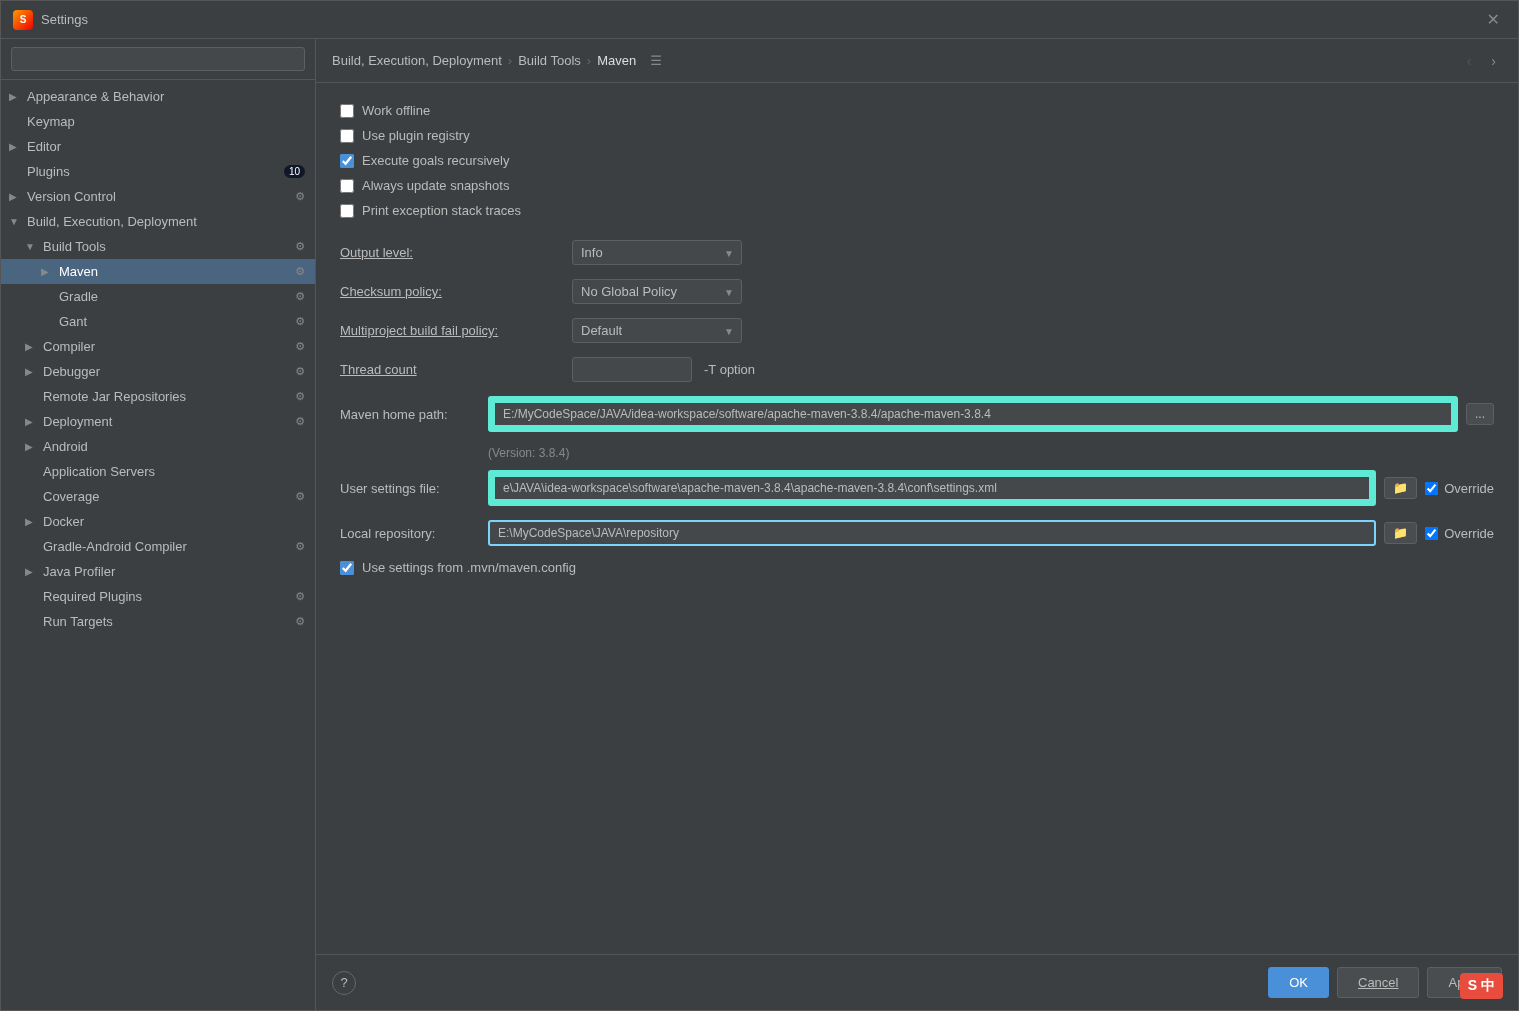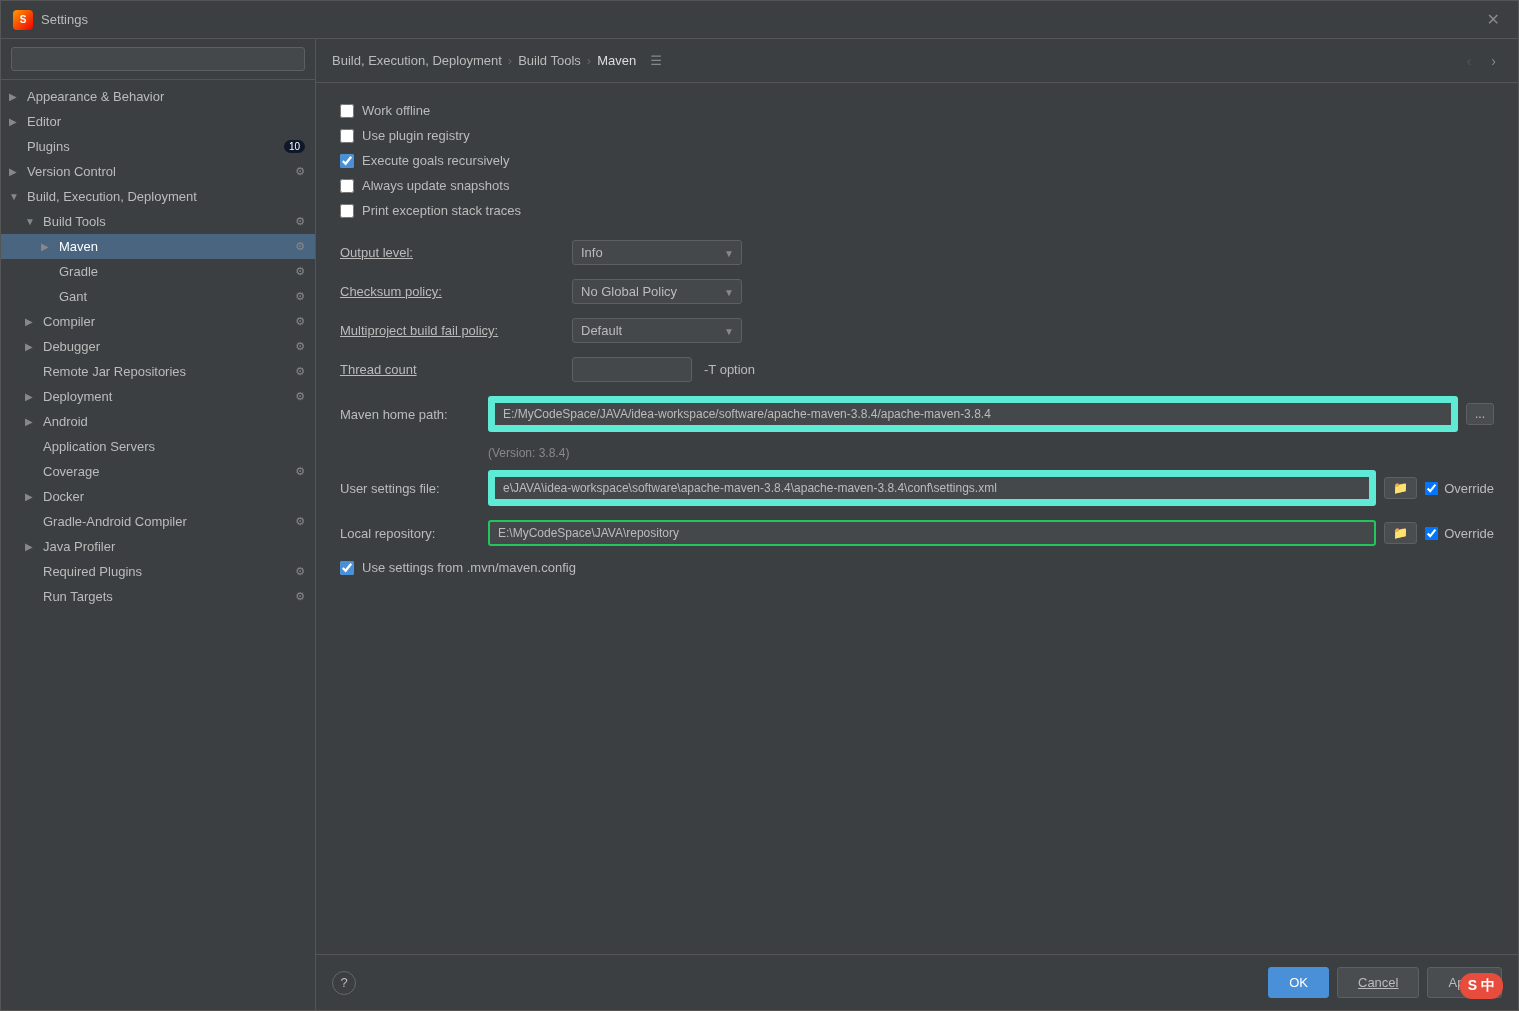--- a/index.html
+++ b/index.html
@@ -295,21 +295,21 @@
       background: #45484a;
       border: 7px solid #5eead4;
       color: #bbb;
       padding: 4px 8px;
       font-size: 12px;
       border-radius: 3px;
       outline: none;
     }
 
     .path-input.highlighted {
-      border: 2px solid #22c55e;
+      border: 2px solid #7dd3fc;
     }
 
     .browse-btn {
       background: #4a4d4f;
       border: 1px solid #5e6060;
       color: #bbb;
       padding: 3px 8px;
       font-size: 12px;
       cursor: pointer;
       border-radius: 3px;
@@ -395,21 +395,21 @@
     
     .watermark {
       position: fixed;
       bottom: 12px;
       right: 16px;
       background: #e74c3c;
       color: #fff;
       font-size: 14px;
       font-weight: bold;
       padding: 4px 8px;
-      border-radius: 12px;
+      border-radius: 4px;
     }
   </style>
 </head>
 <body>
 
 <div class="window">
 
   <div class="title-bar">
     <div class="title-bar-left">
       <div class="app-icon">S</div>
@@ -424,20 +424,24 @@
       <div class="search-box">
         <input type="text" class="search-input" placeholder="" style="">
       </div>
       <div class="sidebar-tree">
 
         <div class="tree-item level-0">
           <span class="arrow">▶</span>
           <span class="tree-label">Appearance &amp; Behavior</span>
         </div>
 
+        <div class="tree-item level-0">
+          <span class="arrow"></span>
+          <span class="tree-label">Keymap</span>
+        </div>
 
         <div class="tree-item level-0">
           <span class="arrow">▶</span>
           <span class="tree-label">Editor</span>
         </div>
 
         <div class="tree-item level-0">
           <span class="arrow"></span>
           <span class="tree-label">Plugins</span>
           <span class="badge">10</span>

